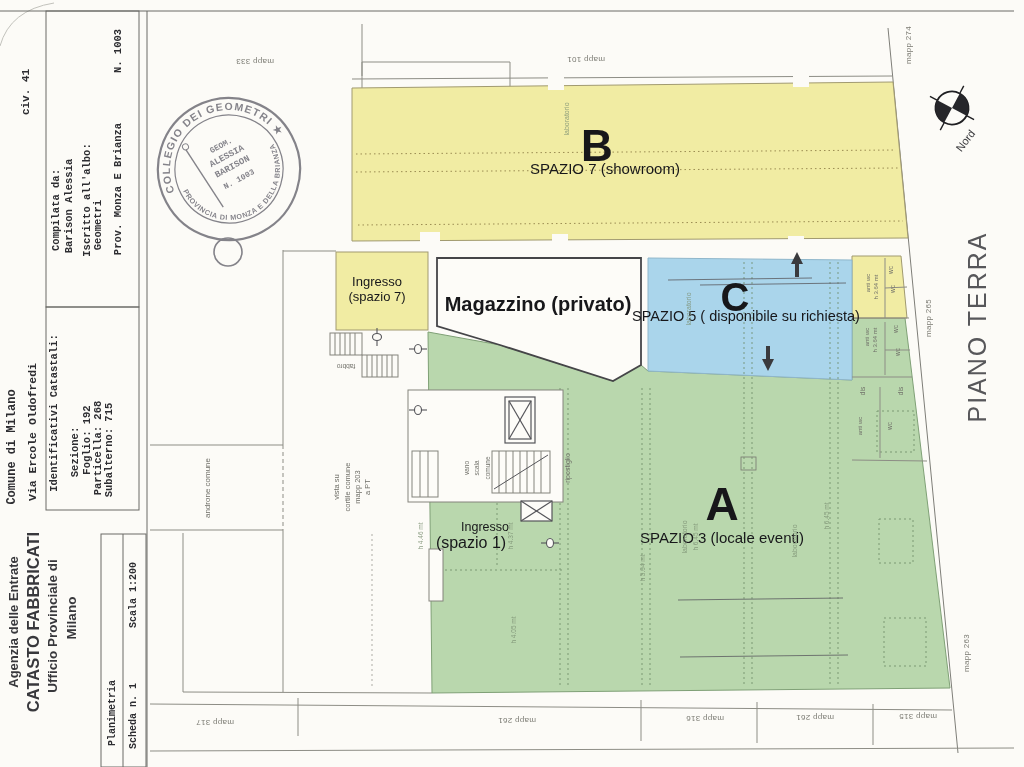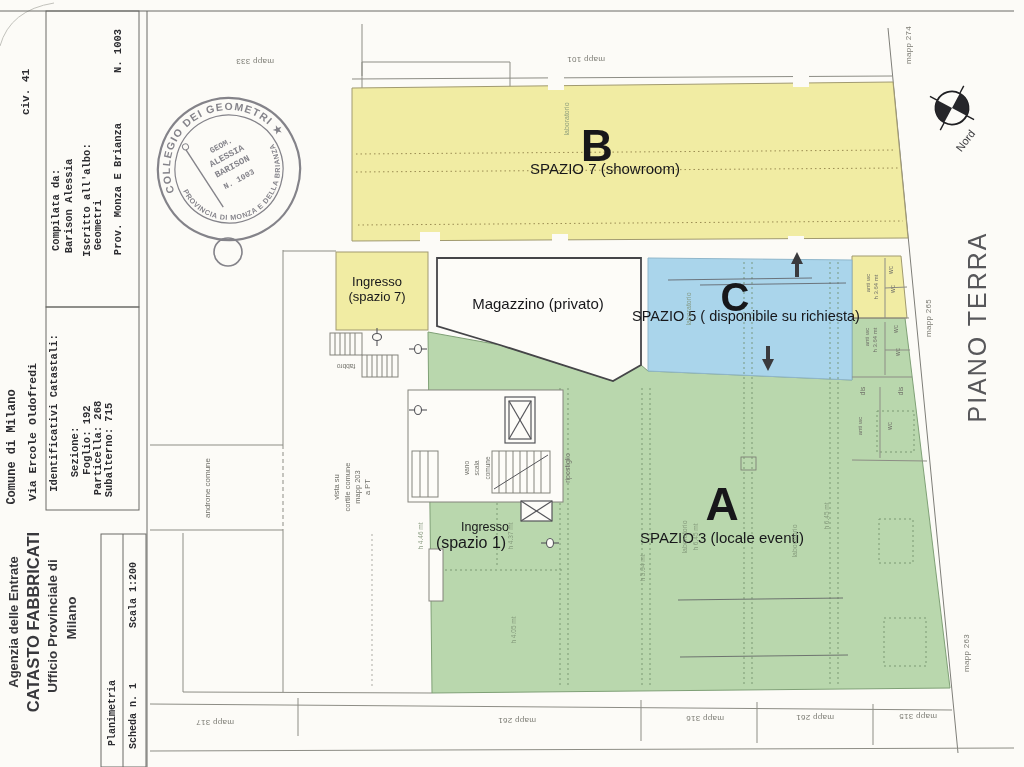--- a/index.html
+++ b/index.html
@@ -229,21 +229,21 @@
 <div class="lb r90 agency" style="left:34px;top:622px;font-size:16.5px;font-weight:700;">CATASTO FABBRICATI</div>
 <div class="lb r90 agency" style="left:53px;top:626px;font-size:13.5px;font-weight:600;">Ufficio Provinciale di</div>
 <div class="lb r90 agency" style="left:72px;top:618px;font-size:13.5px;font-weight:700;">Milano</div>
 
 <div class="lb dark" style="left:597px;top:146px;font-size:44px;font-weight:600;">B</div>
 <div class="lb dark" style="left:605px;top:169px;font-size:15px;">SPAZIO 7 (showroom)</div>
 <div class="lb dark" style="left:735px;top:297px;font-size:40px;font-weight:600;">C</div>
 <div class="lb dark" style="left:746px;top:317px;font-size:14.5px;">SPAZIO 5 ( disponibile su richiesta)</div>
 <div class="lb dark" style="left:722px;top:504px;font-size:46px;font-weight:600;">A</div>
 <div class="lb dark" style="left:722px;top:538px;font-size:15px;">SPAZIO 3 (locale eventi)</div>
-<div class="lb dark" style="left:538px;top:304px;font-size:15px;">Magazzino (privato)</div>
+<div class="lb dark" style="left:538px;top:304px;font-size:20px;font-weight:bold;">Magazzino (privato)</div>
 <div class="lb dark" style="left:377px;top:282px;font-size:13px;">Ingresso</div>
 <div class="lb dark" style="left:377px;top:297px;font-size:13px;">(spazio 7)</div>
 <div class="lb dark" style="left:485px;top:528px;font-size:12.5px;">Ingresso</div>
 <div class="lb dark" style="left:459px;top:543px;font-size:16px;margin-left:12px;">(spazio 1)</div>
 
 <div class="lb r90 pt" style="left:977px;top:327px;font-size:25px;">PIANO TERRA</div>
 <div class="lb rN" style="left:966px;top:141px;font-size:11px;color:#3c3c3f;">Nord</div>
 
 <div class="lb r180 mapp" style="left:255px;top:61px;">mapp 333</div>
 <div class="lb r180 mapp" style="left:586px;top:59px;">mapp 101</div>

